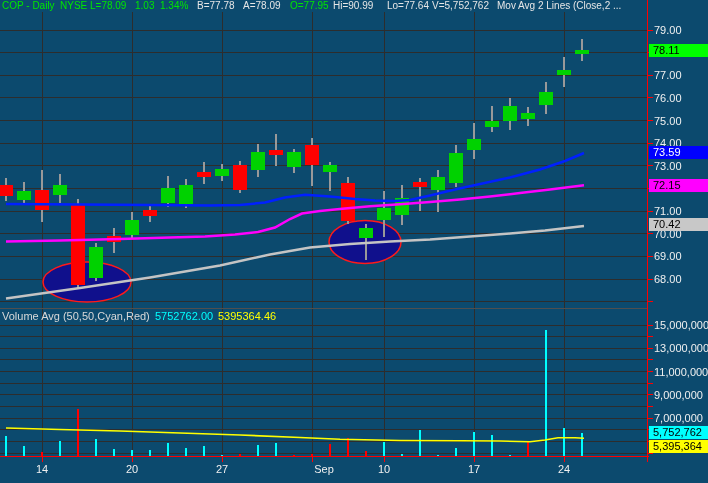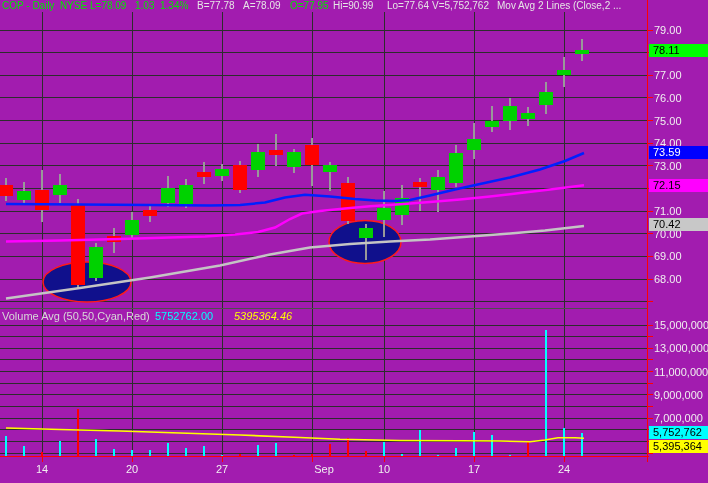--- a/index.html
+++ b/index.html
@@ -1,29 +1,29 @@
 <!DOCTYPE html>
 <html><head>
 <meta charset="utf-8">
 <style>
   html,body{margin:0;padding:0;background:#000;}
-  #app{position:relative;width:708px;height:483px;background:#a21caf;overflow:hidden;
+  #app{position:relative;width:708px;height:483px;background:#0c4a6e;overflow:hidden;
        font-family:"Liberation Sans","DejaVu Sans",sans-serif;}
   #chart-svg{position:absolute;left:0;top:0;}
   .qseg{position:absolute;top:0;font-size:10px;line-height:12px;white-space:nowrap;}
   .qseg.green{color:#00e600;}
   .qseg.white{color:#e6e6e6;}
   .axlbl{position:absolute;left:654px;font-size:11px;line-height:13px;color:#f0f0f0;white-space:nowrap;}
   .axtag{position:absolute;left:649px;width:57px;height:13px;font-size:11px;line-height:13px;
          padding-left:4px;color:#000;white-space:nowrap;}
   .xlbl{position:absolute;width:30px;text-align:center;font-size:11px;color:#f0f0f0;top:463px;}
   #vol-header{position:absolute;left:2px;top:310px;font-size:11px;line-height:13px;white-space:nowrap;}
   #vol-header .ind-label{color:#d8d8d8;}
   #vol-header .v1{position:absolute;left:153px;color:#00ffff;}
-  #vol-header .v2{position:absolute;left:232px;color:#ffff00;font-style:italic;}
+  #vol-header .v2{position:absolute;left:216px;color:#ffff00;}
 </style>
 </head>
 <body>
 
 <div id="app">
   <div id="quote-bar">
       <span class="qseg green" style="left: 2px;">COP - Daily</span>
       <span class="qseg green" style="left: 60px;">NYSE</span>
       <span class="qseg green" style="left: 90px;">L=78.09</span>
       <span class="qseg green" style="left: 135px;">1.03</span>

